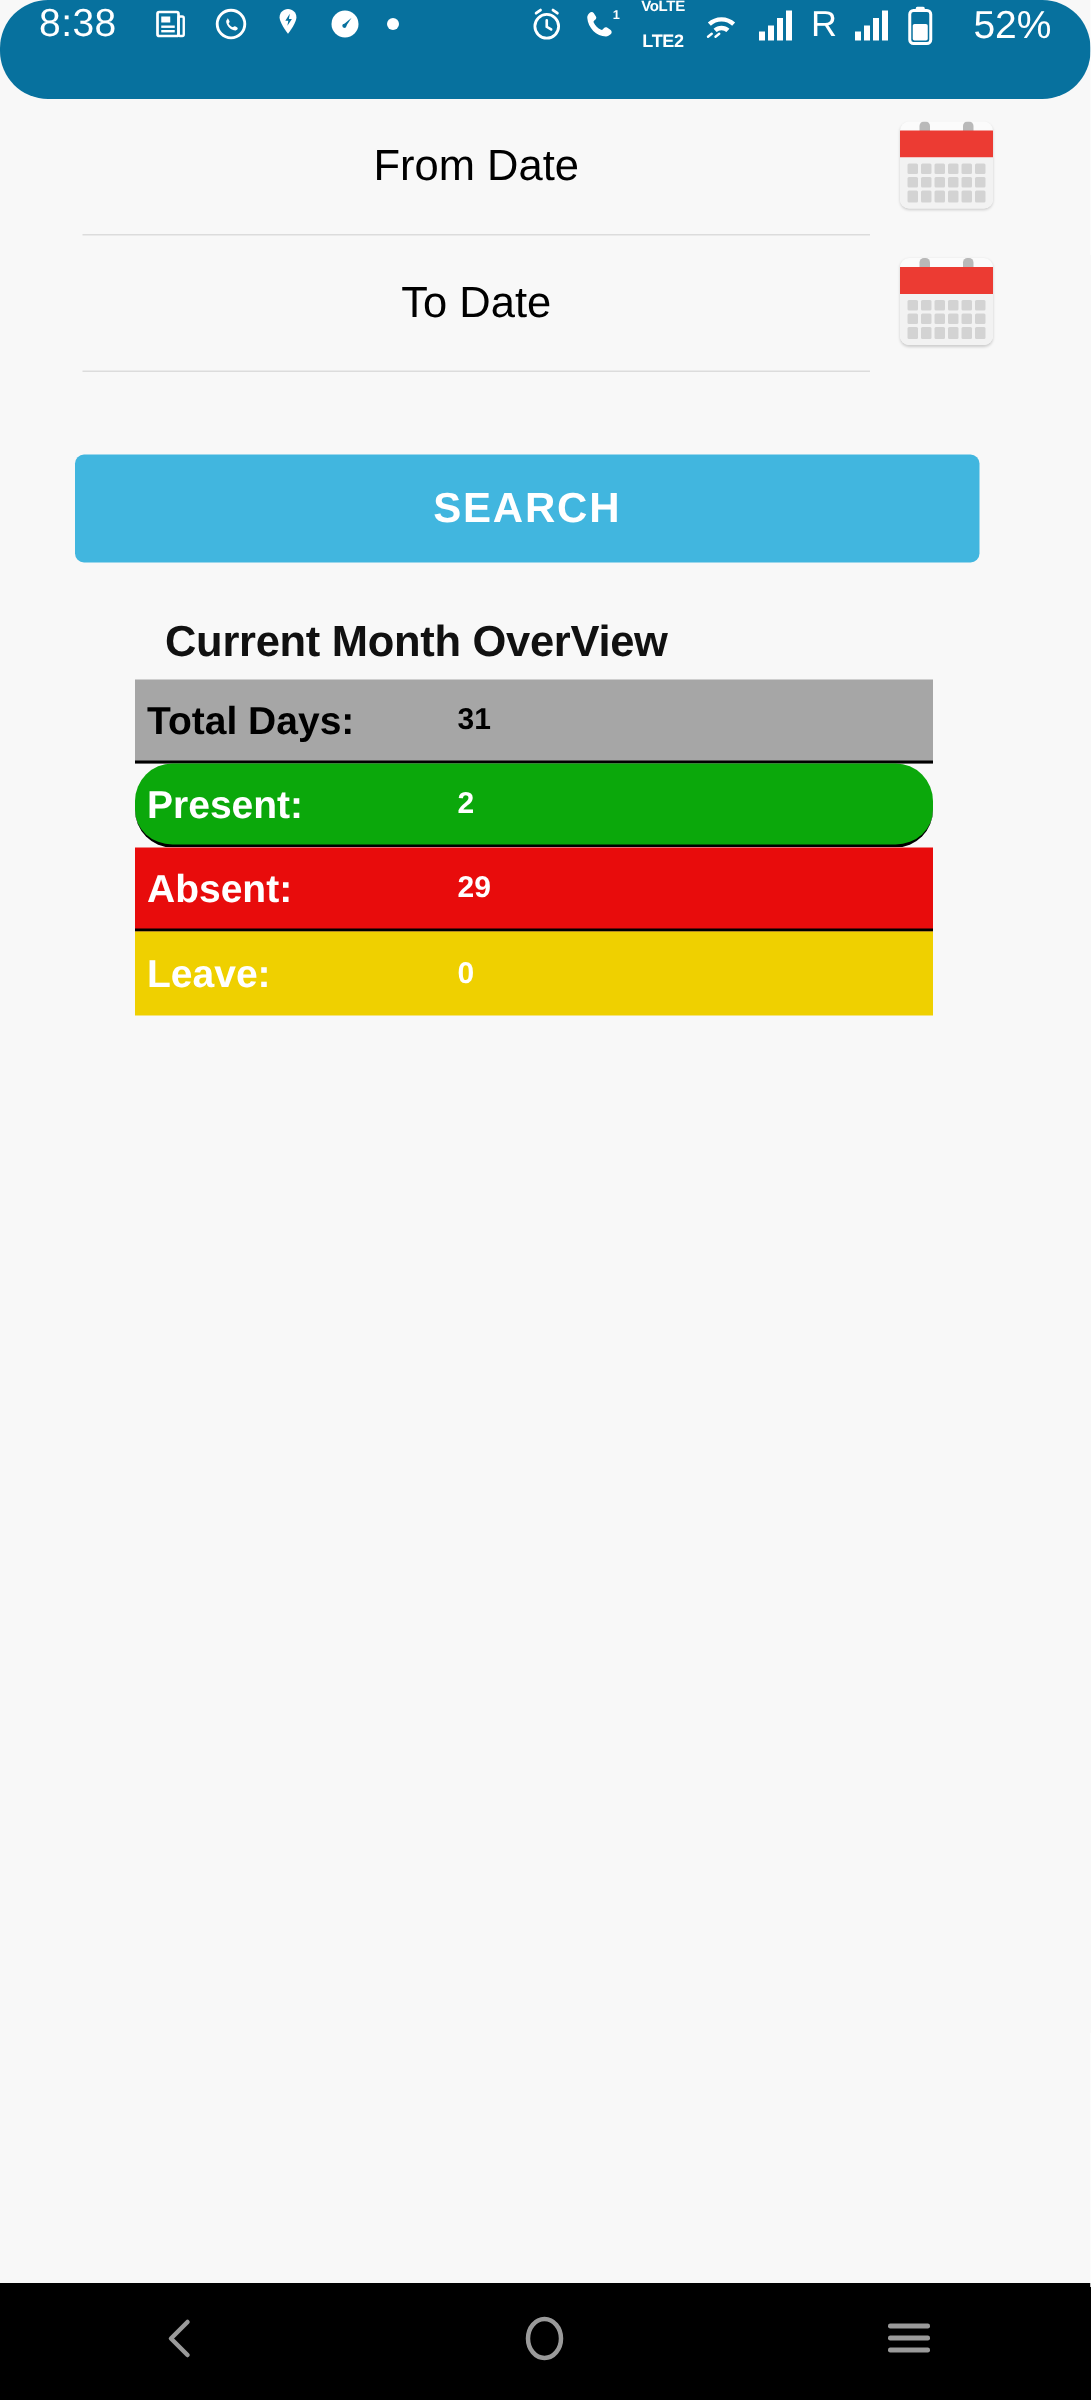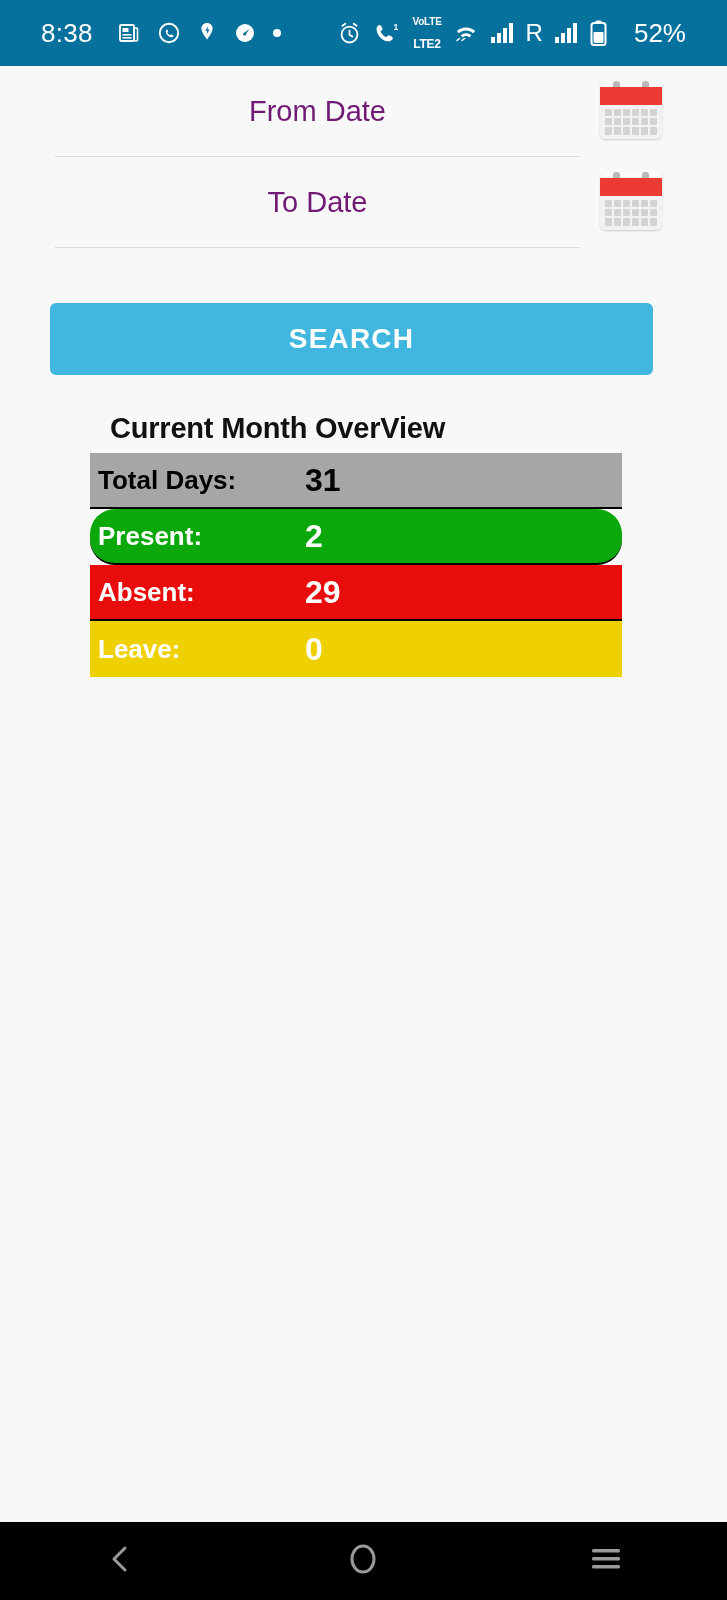--- a/index.html
+++ b/index.html
@@ -13,23 +13,24 @@
     position:relative;
     width:727px; height:1600px;
     background:#f8f8f8;
   }
 
   
   #status-bar {
     position:absolute; left:0; top:0;
     width:727px; height:66px;
     background:#07719e;
-    display:flex; align-items:center;
-    padding:0 41px;
+    display:flex; align-items:flex-start;
+    padding:0 26px;
     color:#ffffff;
+    border-radius:32px;
   }
   #status-left { display:flex; align-items:center; gap:16px; }
   #status-right { display:flex; align-items:center; gap:11px; margin-left:auto; }
   .sb-time { font-size:26px; font-weight:400; letter-spacing:.3px; margin-right:8px; }
   .sb-ico { display:inline-flex; align-items:center; justify-content:center; }
   .sb-pct { font-size:26px; font-weight:400; margin-left:16px; }
   .volte { display:flex; flex-direction:column; align-items:center; line-height:1;
            font-size:10px; font-weight:700; letter-spacing:-.2px; }
   .volte .v1 { font-size:10px; }
   .volte .v2 { font-size:12px;margin-top:11px; }
@@ -43,21 +44,21 @@
     height:91px;
     display:flex; align-items:center;
   }
   .date-field {
     position:relative;
     width:525px; margin-left:55px;
     height:100%;
     display:flex; align-items:center; justify-content:center;
   }
   .date-field .label {
-    font-size:29px; color:#701a75; font-weight:400;
+    font-size:29px; color:#000000; font-weight:400;
   }
   .date-field .underline {
     position:absolute; left:0; right:0; bottom:0;
     height:1px; background:#dcdcdc;
   }
   .cal-wrap {
     position:absolute; right:65px;
     width:62px; height:62px;
   }
 
@@ -102,21 +103,21 @@
     display:flex; align-items:center;
     height:56px;
     border-bottom:2px solid #000;
   }
   .ov-row:last-child { border-bottom:none; }
   .ov-row .k {
     width:215px;
     padding-left:8px;
     font-size:26px; font-weight:700;
   }
-  .ov-row .v { font-size:32px; font-weight:700; }
+  .ov-row .v { font-size:20px; font-weight:700; }
   .ov-row.total { background:#a6a6a6; color:#000000; }
   .ov-row.present { background:#0ba80b; color:#ffffff;border-radius:25px; }
   .ov-row.absent  { background:#e80c0c; color:#ffffff; }
   .ov-row.leave   { background:#efd000; color:#ffffff; border-bottom:none; }
 
   
   #nav-bar {
     position:absolute; left:0; bottom:0;
     width:727px; height:78px;
     background:#000000;

